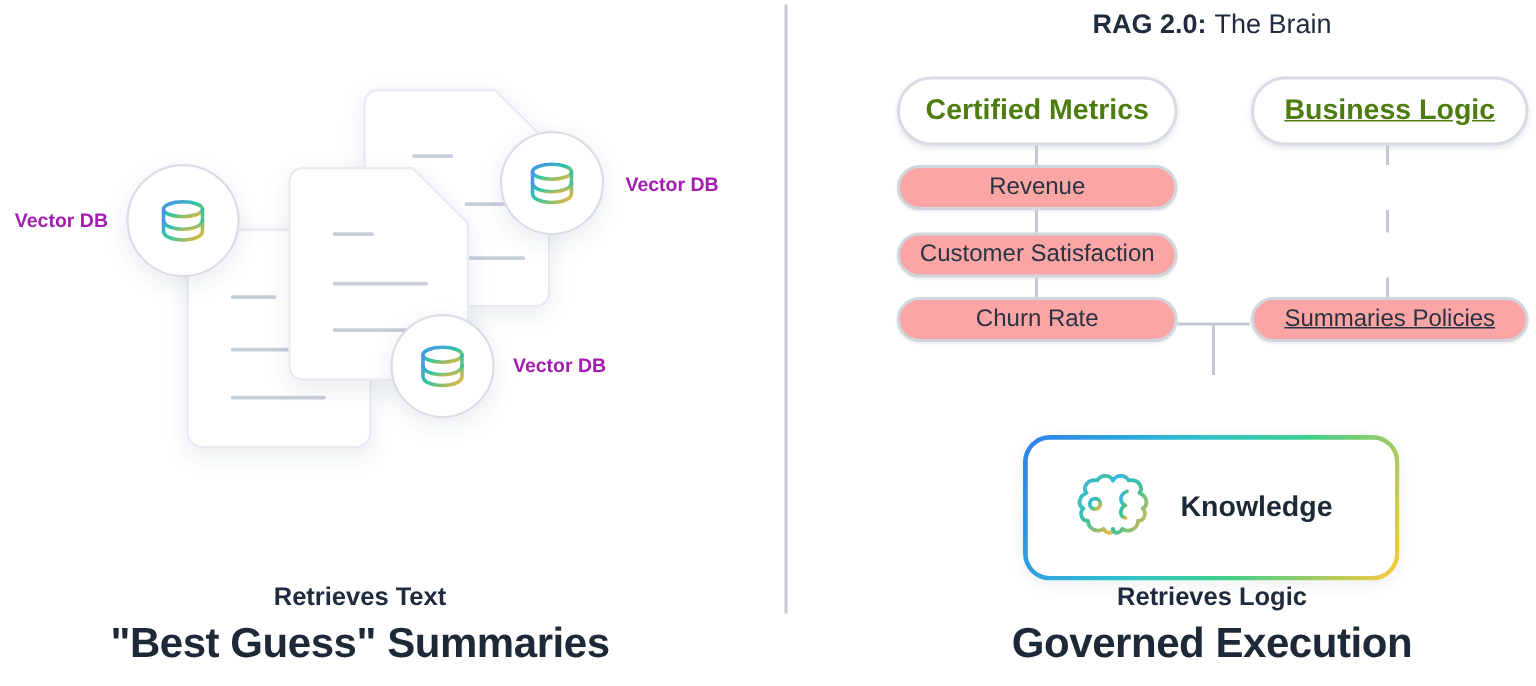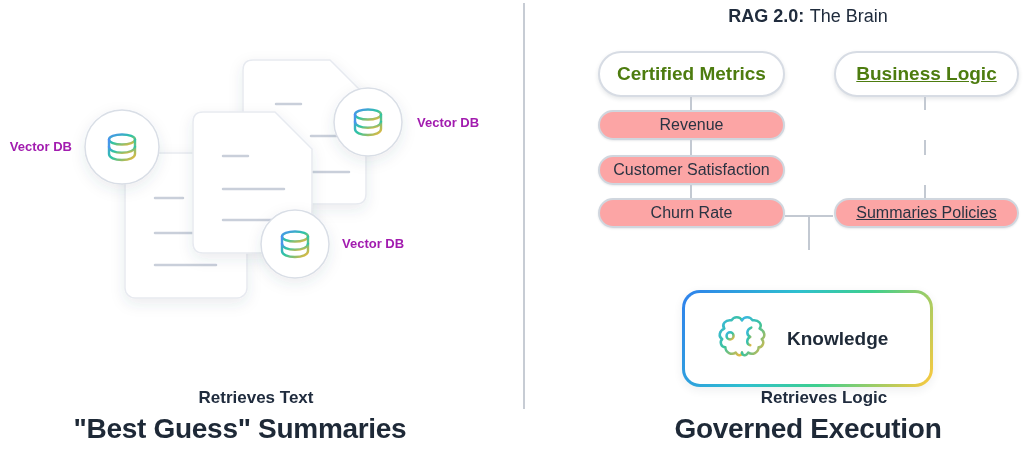--- a/index.html
+++ b/index.html
@@ -37,21 +37,21 @@
     position:absolute;left:682px;top:250px;width:251px;height:97px;border-radius:18px;
     border:3px solid transparent;box-sizing:border-box;
     background:linear-gradient(#ffffff,#ffffff) padding-box,
                linear-gradient(120deg,#2f80ed 0%,#2fc0cf 38%,#3ecf8e 62%,#ffc93d 100%) border-box;
     display:flex;align-items:center;padding-left:30px;gap:18px;
     box-shadow:0 3px 10px rgba(35,48,68,.08);
     margin-top:40px;
   }
   .kc-text{font-size:19px;font-weight:700;line-height:24px;color:#1e2937;}
   
-  .cap-small{position:absolute;top:388px;font-size:17px;font-weight:700;text-align:center;color:#202c3e;white-space:nowrap;margin-left:16px;}
+  .cap-small{position:absolute;top:388px;font-size:17px;font-weight:700;text-align:center;color:#202c3e;white-space:nowrap;}
   .cap-large{position:absolute;top:413px;font-size:28px;font-weight:800;text-align:center;color:#1e2937;
              letter-spacing:-0.3px;white-space:nowrap;}
   .cap-left{left:0;width:480px;}
   .cap-right{left:552px;width:512px;}
   .left-art{position:absolute;left:0;top:40px;}
 </style>
 </head>
 <body>
 
 <div class="stage">

